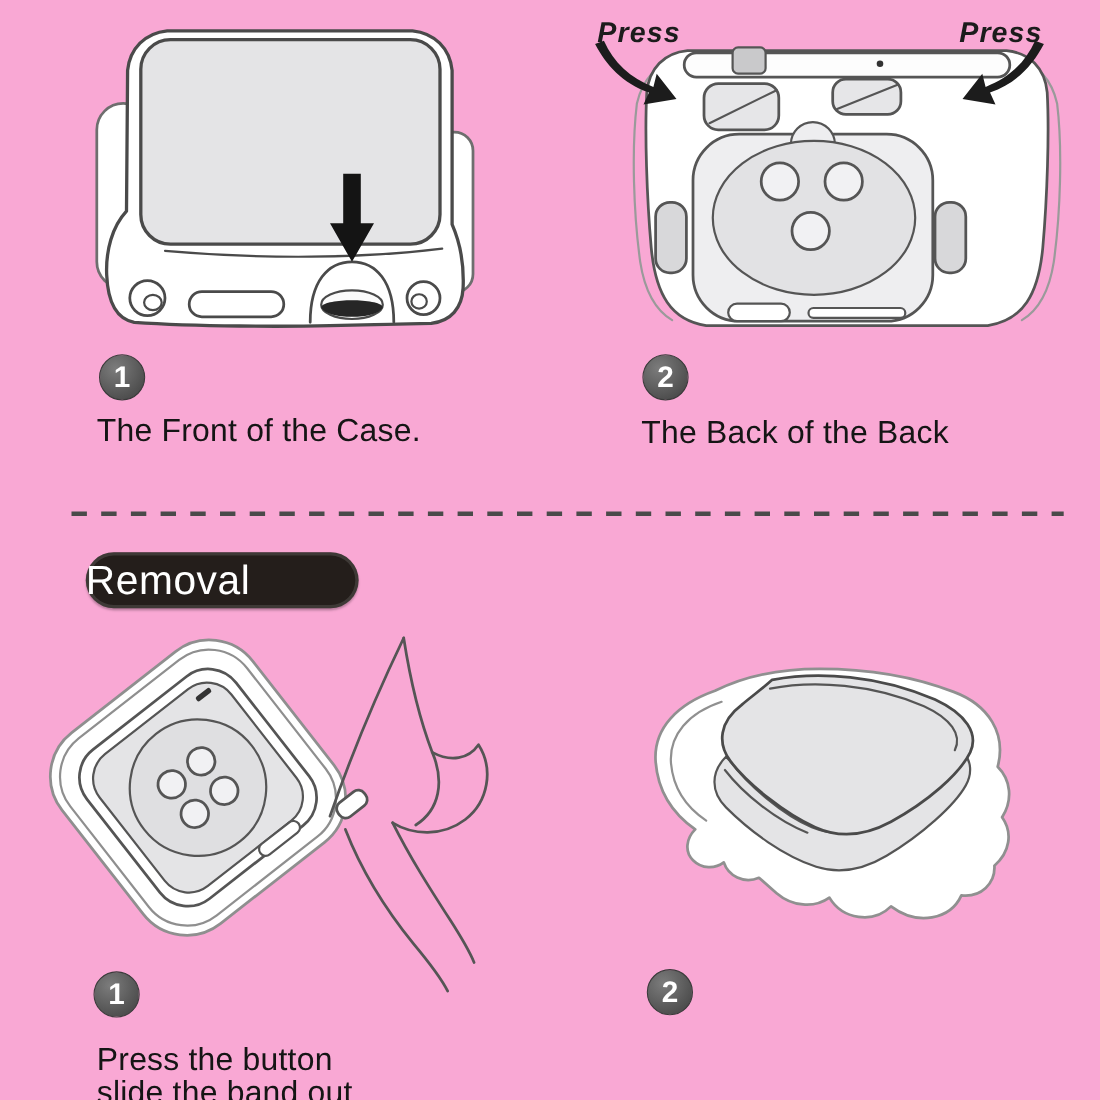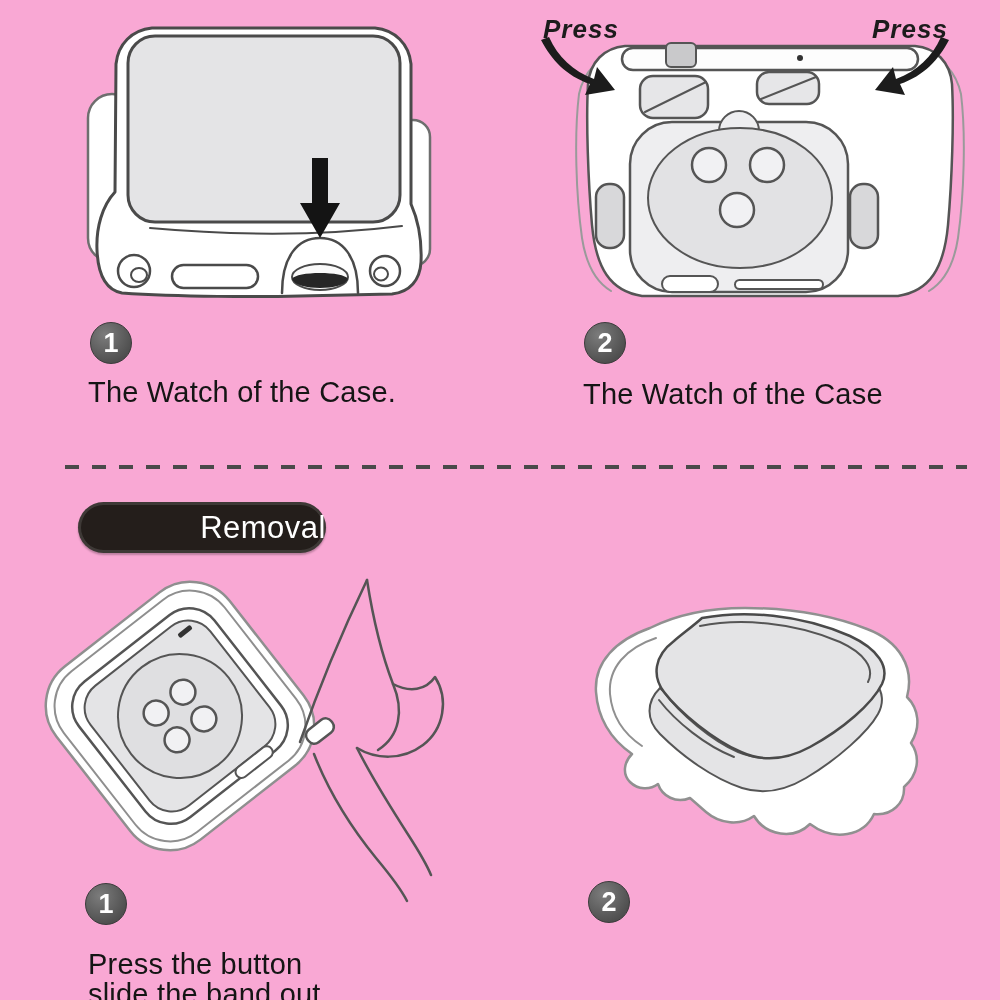--- a/index.html
+++ b/index.html
@@ -31,22 +31,22 @@
   }
   .caption-install-1{left:88px;top:377px;}
   .caption-install-2{left:583px;top:379px;}
   .caption-removal-1{left:88px;top:949px;}
   .caption-removal-2{left:591px;top:926px;}
   .caption span{display:block;}
   .removal-pill{
     position:absolute;left:78px;top:502px;width:248px;height:51px;
     background:#241e1b;border-radius:27px;
     box-shadow:inset 0 0 0 3px rgba(255,255,255,0.12), 0 2px 2px rgba(0,0,0,0.25);
-    display:flex;align-items:center;justify-content:flex-end;
-    color:#ffffff;font-size:31px;letter-spacing:0.5px;
+    display:flex;align-items:center;justify-content:flex-start;
+    color:#ffffff;font-size:37px;letter-spacing:0.5px;
   }
 </style>
 </head>
 <body>
 
 <div class="canvas">
 
   <svg class="art" viewBox="0 0 1000 1000">
 
     <g fill="none" stroke="#4a4a4a" stroke-width="2.5" stroke-linecap="round" stroke-linejoin="round">
@@ -150,26 +150,26 @@
       <path d="M700,626 C740,618 794,622 840,642 C864,653 875,668 868,682" stroke-width="2"></path>
       <path d="M659,700 C676,722 706,746 734,757" stroke-width="2"></path>
     </g>
   </svg>
 
   <div class="press-label press-left">Press</div>
   <div class="press-label press-right">Press</div>
 
   <div class="step-badge badge-install-1">1</div>
   <div class="caption caption-install-1">
-    <span>The Watch of the Case.</span>
+    <span>The Front of the Case.</span>
   </div>
 
   <div class="step-badge badge-install-2">2</div>
   <div class="caption caption-install-2">
-    <span>The Watch of the Case</span>
+    <span>The Back of the Back</span>
   </div>
 
   <div class="removal-pill">
     <span>Removal</span>
   </div>
 
   <div class="step-badge badge-removal-1">1</div>
   <div class="caption caption-removal-1">
     <span>Press the button</span>
     <span>slide the band out</span>

